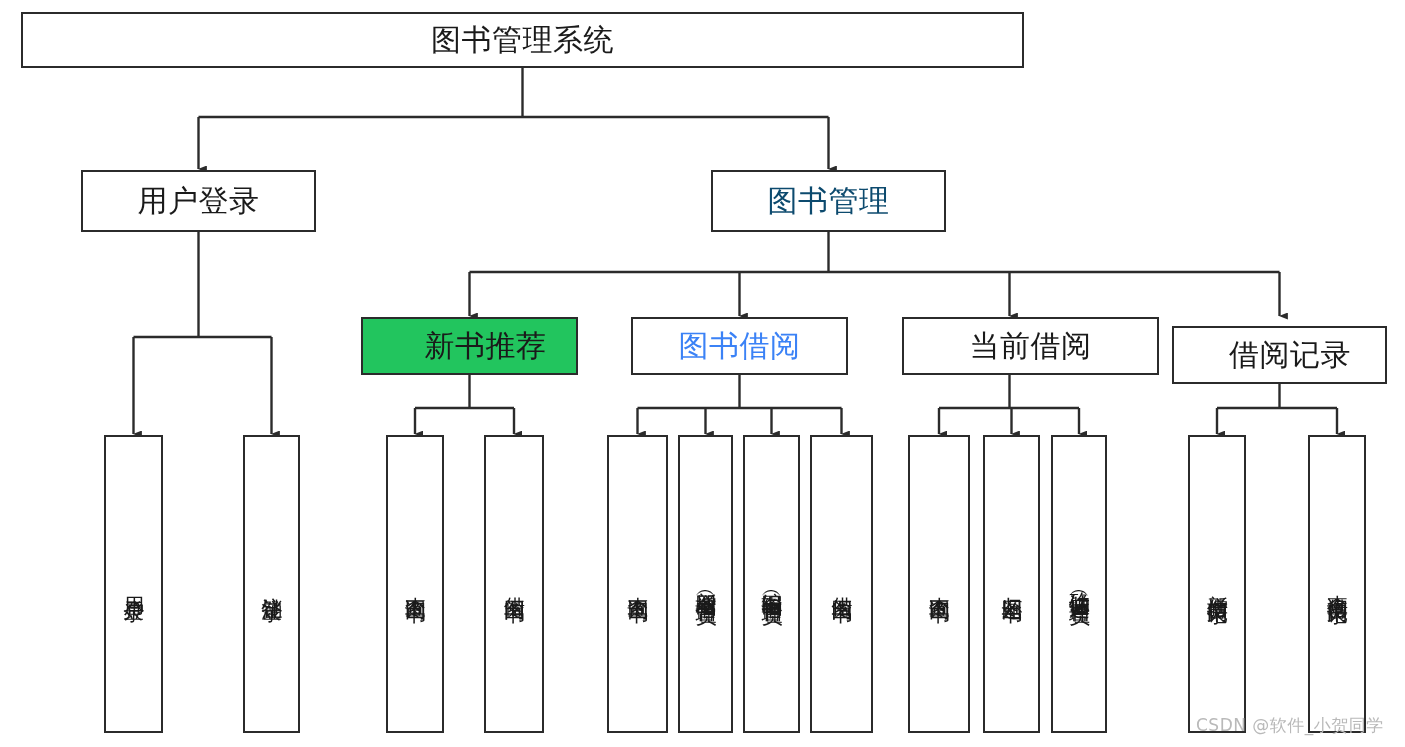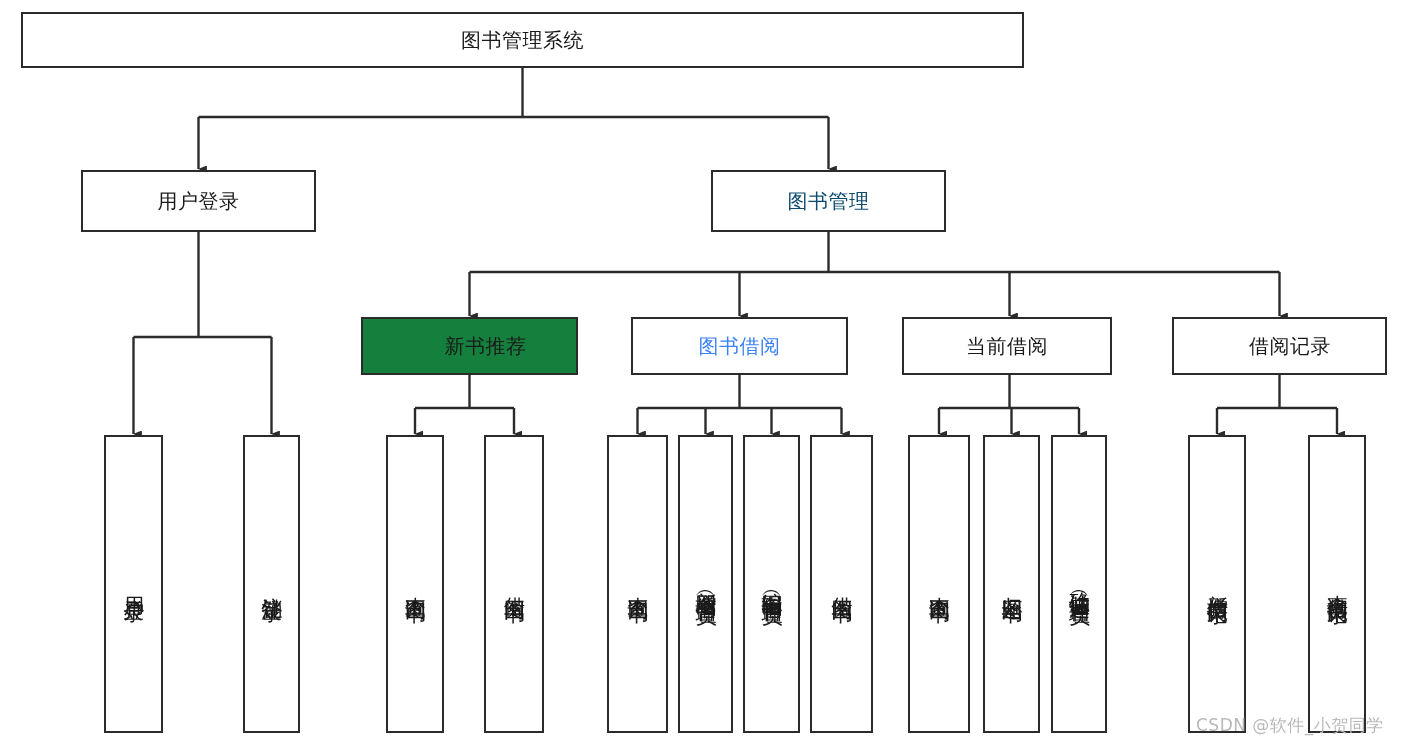--- a/index.html
+++ b/index.html
@@ -35,21 +35,21 @@
     overflow: hidden;
   }
   .node-label {
     color: #1a1a1a;
     text-align: center;
     line-height: 1.12;
     letter-spacing: 0.5px;
     white-space: pre;
   }
   .node.horizontal .node-label {
-    font-size: 20px;
+    font-size: 30px;
   }
   .node.vertical .node-label {
     writing-mode: vertical-rl;
     text-orientation: upright;
     font-size: 21px;
     line-height: 1.18;
     letter-spacing: 2px;
   }
   .watermark {
     position: absolute;
@@ -110,30 +110,30 @@
   <div id="node-layer">
       <div class="node horizontal" style="left: 21px; top: 12px; width: 1003px; height: 56px; border-color: rgb(43, 43, 43); background: rgb(255, 255, 255);">
         <div class="node-label" style="color: rgb(26, 26, 26);">图书管理系统</div>
       </div>
       <div class="node horizontal" style="left: 81px; top: 170px; width: 235px; height: 62px; border-color: rgb(43, 43, 43); background: rgb(255, 255, 255);">
         <div class="node-label" style="color: rgb(26, 26, 26);">用户登录</div>
       </div>
       <div class="node horizontal" style="left: 711px; top: 170px; width: 235px; height: 62px; border-color: rgb(43, 43, 43); background: rgb(255, 255, 255);">
         <div class="node-label" style="color: #0c4a6e;">图书管理</div>
       </div>
-      <div class="node horizontal" style="left: 361px; top: 317px; width: 217px; height: 58px; border-color: rgb(43, 43, 43); background: #15803d; padding-left: 32px;">
+      <div class="node horizontal" style="left: 361px; top: 317px; width: 217px; height: 58px; border-color: rgb(43, 43, 43); background: #22c55e; padding-left: 32px;">
         <div class="node-label" style="color: rgb(26, 26, 26);">新书推荐</div>
       </div>
       <div class="node horizontal" style="left: 631px; top: 317px; width: 217px; height: 58px; border-color: rgb(43, 43, 43); background: rgb(255, 255, 255);">
         <div class="node-label" style="color: #3b82f6;">图书借阅</div>
       </div>
-      <div class="node horizontal" style="left: 902px; top: 317px; width: 210px; height: 58px; border-color: rgb(43, 43, 43); background: rgb(255, 255, 255);">
+      <div class="node horizontal" style="left: 902px; top: 317px; width: 257px; height: 58px; border-color: rgb(43, 43, 43); background: rgb(255, 255, 255);">
         <div class="node-label" style="color: rgb(26, 26, 26);">当前借阅</div>
       </div>
-      <div class="node horizontal" style="left: 1172px; top: 317px; width: 215px; height: 58px; border-color: rgb(43, 43, 43); background: rgb(255, 255, 255); padding-left: 21px;">
+      <div class="node horizontal" style="left: 1172px; top: 326px; width: 215px; height: 58px; border-color: rgb(43, 43, 43); background: rgb(255, 255, 255); padding-left: 21px;">
         <div class="node-label" style="color: rgb(26, 26, 26);">借阅记录</div>
       </div>
       <div class="node vertical" style="left: 104px; top: 435px; width: 59px; height: 298px; border-color: rgb(43, 43, 43); background: rgb(255, 255, 255);">
         <div class="node-label" style="color: rgb(26, 26, 26);">用户登录</div>
       </div>
       <div class="node vertical" style="left: 243px; top: 435px; width: 57px; height: 298px; border-color: rgb(43, 43, 43); background: rgb(255, 255, 255);">
         <div class="node-label" style="color: rgb(26, 26, 26);">注销登录</div>
       </div>
       <div class="node vertical" style="left: 386px; top: 435px; width: 58px; height: 298px; border-color: rgb(43, 43, 43); background: rgb(255, 255, 255);">
         <div class="node-label" style="color: rgb(26, 26, 26);">查询图书</div>

